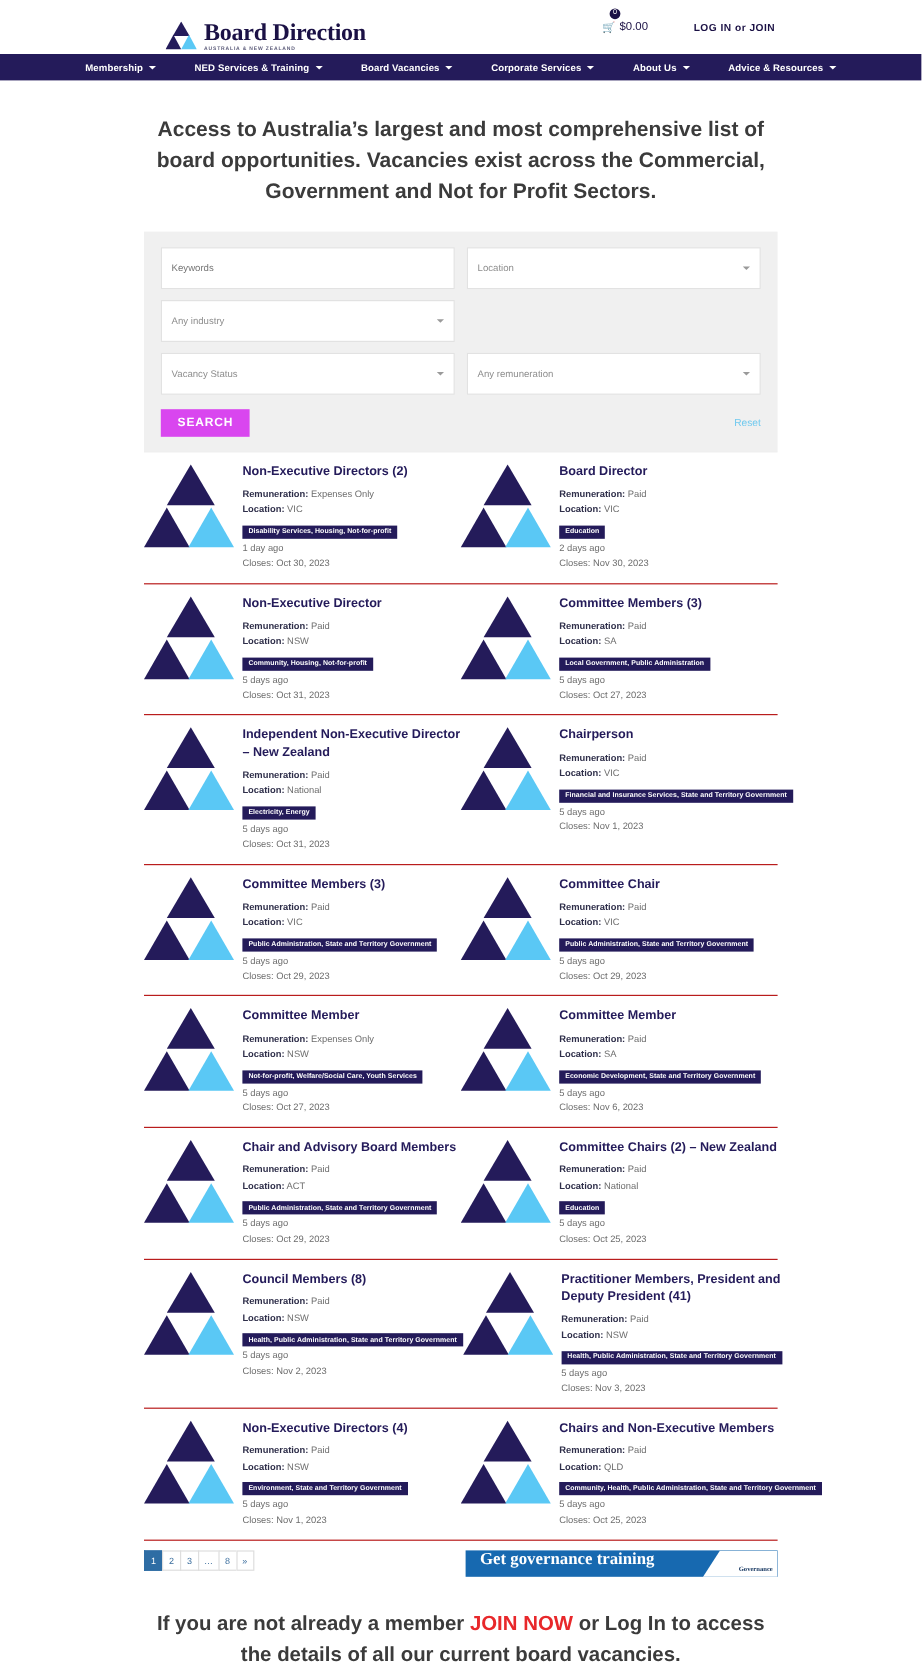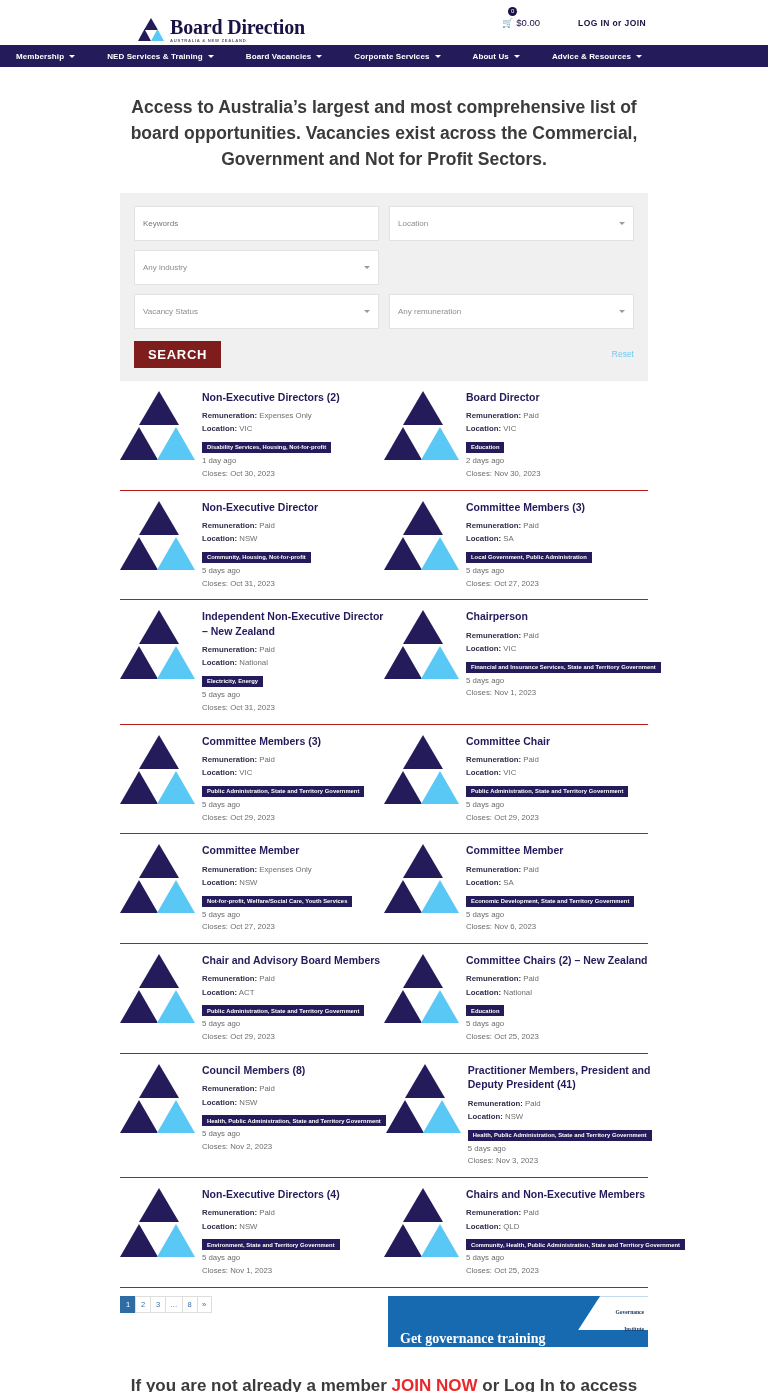--- a/index.html
+++ b/index.html
@@ -68,21 +68,21 @@
     letter-spacing: 0.4px;
     text-decoration: none;
   }
 
   
   .nav {
     background: #241b5a;
     height: 22px;
     display: flex;
     align-items: center;
-    justify-content: flex-start;
+    justify-content: center;
     gap: 0;
   }
   .nav-item {
     color: #ffffff;
     font-size: 8px;
     font-weight: bold;
     padding: 0 16px;
     display: flex;
     align-items: center;
     gap: 5px;
@@ -137,23 +137,23 @@
     border-right: 3px solid transparent;
     border-top: 3.5px solid #9a9a9a;
   }
   .srow-actions {
     display: flex;
     align-items: center;
     justify-content: space-between;
     margin-top: 12px;
   }
   .search-btn {
-    background: #7f1d1d;
+    background: #d946ef;
     color: #fff;
-    font-size: 13px;
+    font-size: 10px;
     font-weight: bold;
     letter-spacing: 0.7px;
     padding: 6px 14px;
     border: none;
     cursor: pointer;
     font-family: "Liberation Sans", sans-serif;
     text-align: right;
   }
   .reset-link {
     color: #6fc9ef;
@@ -266,24 +266,24 @@
     padding: 0 4px;
   }
   .page:last-child { border-right: 1px solid #dedede; }
   .page.active {
     background: #2e6da4;
     color: #ffffff;
     border-color: #2e6da4;
   }
   .banner {
     width: 260px;
-    height: 51px;
+    height: 22px;
     background: #1769b0;
     display: flex;
-    align-items: flex-end;
+    align-items: flex-start;
     position: relative;
     overflow: hidden;
   }
   .banner-text {
     font-family: "Liberation Serif", serif;
     color: #fff;
     font-weight: bold;
     font-size: 14px;
     padding-left: 12px;
     z-index: 2;

